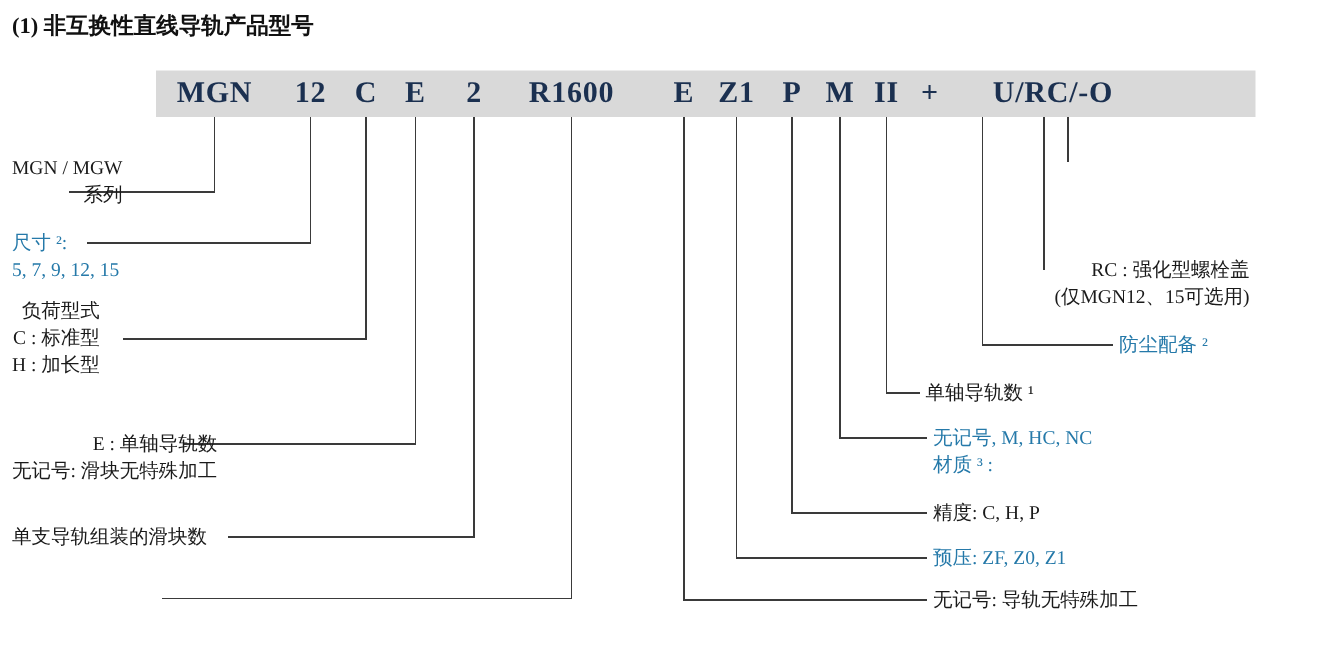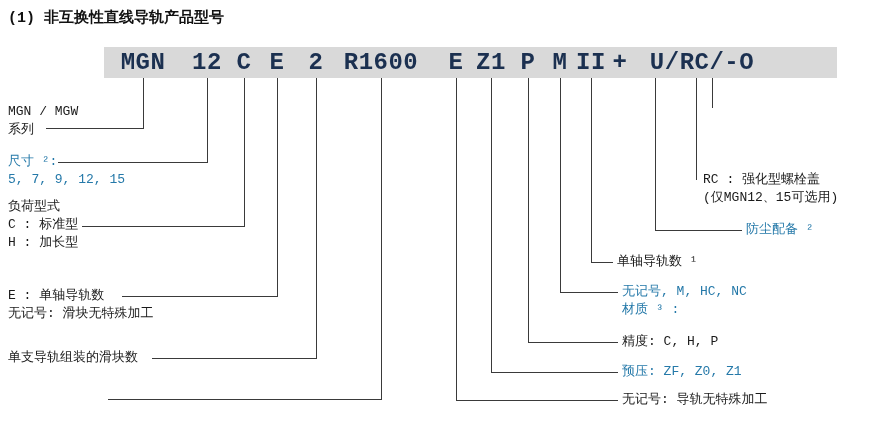--- a/index.html
+++ b/index.html
@@ -1,47 +1,47 @@
 <!DOCTYPE html>
 <html><head>
 <meta charset="utf-8">
 <style>
   html,body { margin:0; padding:0; background:#ffffff; }
   .canvas {
     position:relative;
     width:886px; height:434px;
     background:#ffffff;
-    font-family:Liberation Mono, monospace;
+    font-family:Liberation Serif, serif;
     overflow:hidden;
   }
   .title {
     position:absolute; left:8px; top:8px;
     font-size:15px; font-weight:bold; color:#111111;
     white-space:nowrap;
   }
   .code-bar {
     position:absolute; left:104px; top:47px;
     width:733px; height:31px;
     background:#d9d9d9;
   }
   .code-seg {
     position:absolute; top:47px; height:38px; line-height:31px;
-    font-size:24px; font-weight:bold; color:#1b3050;
+    font-size:20px; font-weight:bold; color:#1b3050;
     transform:translateX(-50%);
     white-space:nowrap; letter-spacing:0.5px;
   }
   .connectors { position:absolute; left:0; top:0; pointer-events:none; }
   .connectors polyline { fill:none; stroke:#3a3a3a; stroke-width:1; shape-rendering:crispEdges; }
   .lbl {
     position:absolute;
     font-size:13px; line-height:18px;
     white-space:nowrap;
   }
   .lbl.blue { color:#2579a9; }
-  .lbl.dark { color:#1a1a1a; }
+  .lbl.dark { color:#1a1a1a;text-align:right; }
 </style>
 </head>
 <body>
 
 <div class="canvas">
 
   <div class="title">(1) 非互换性直线导轨产品型号</div>
 
   <div class="code-bar"></div>
 

